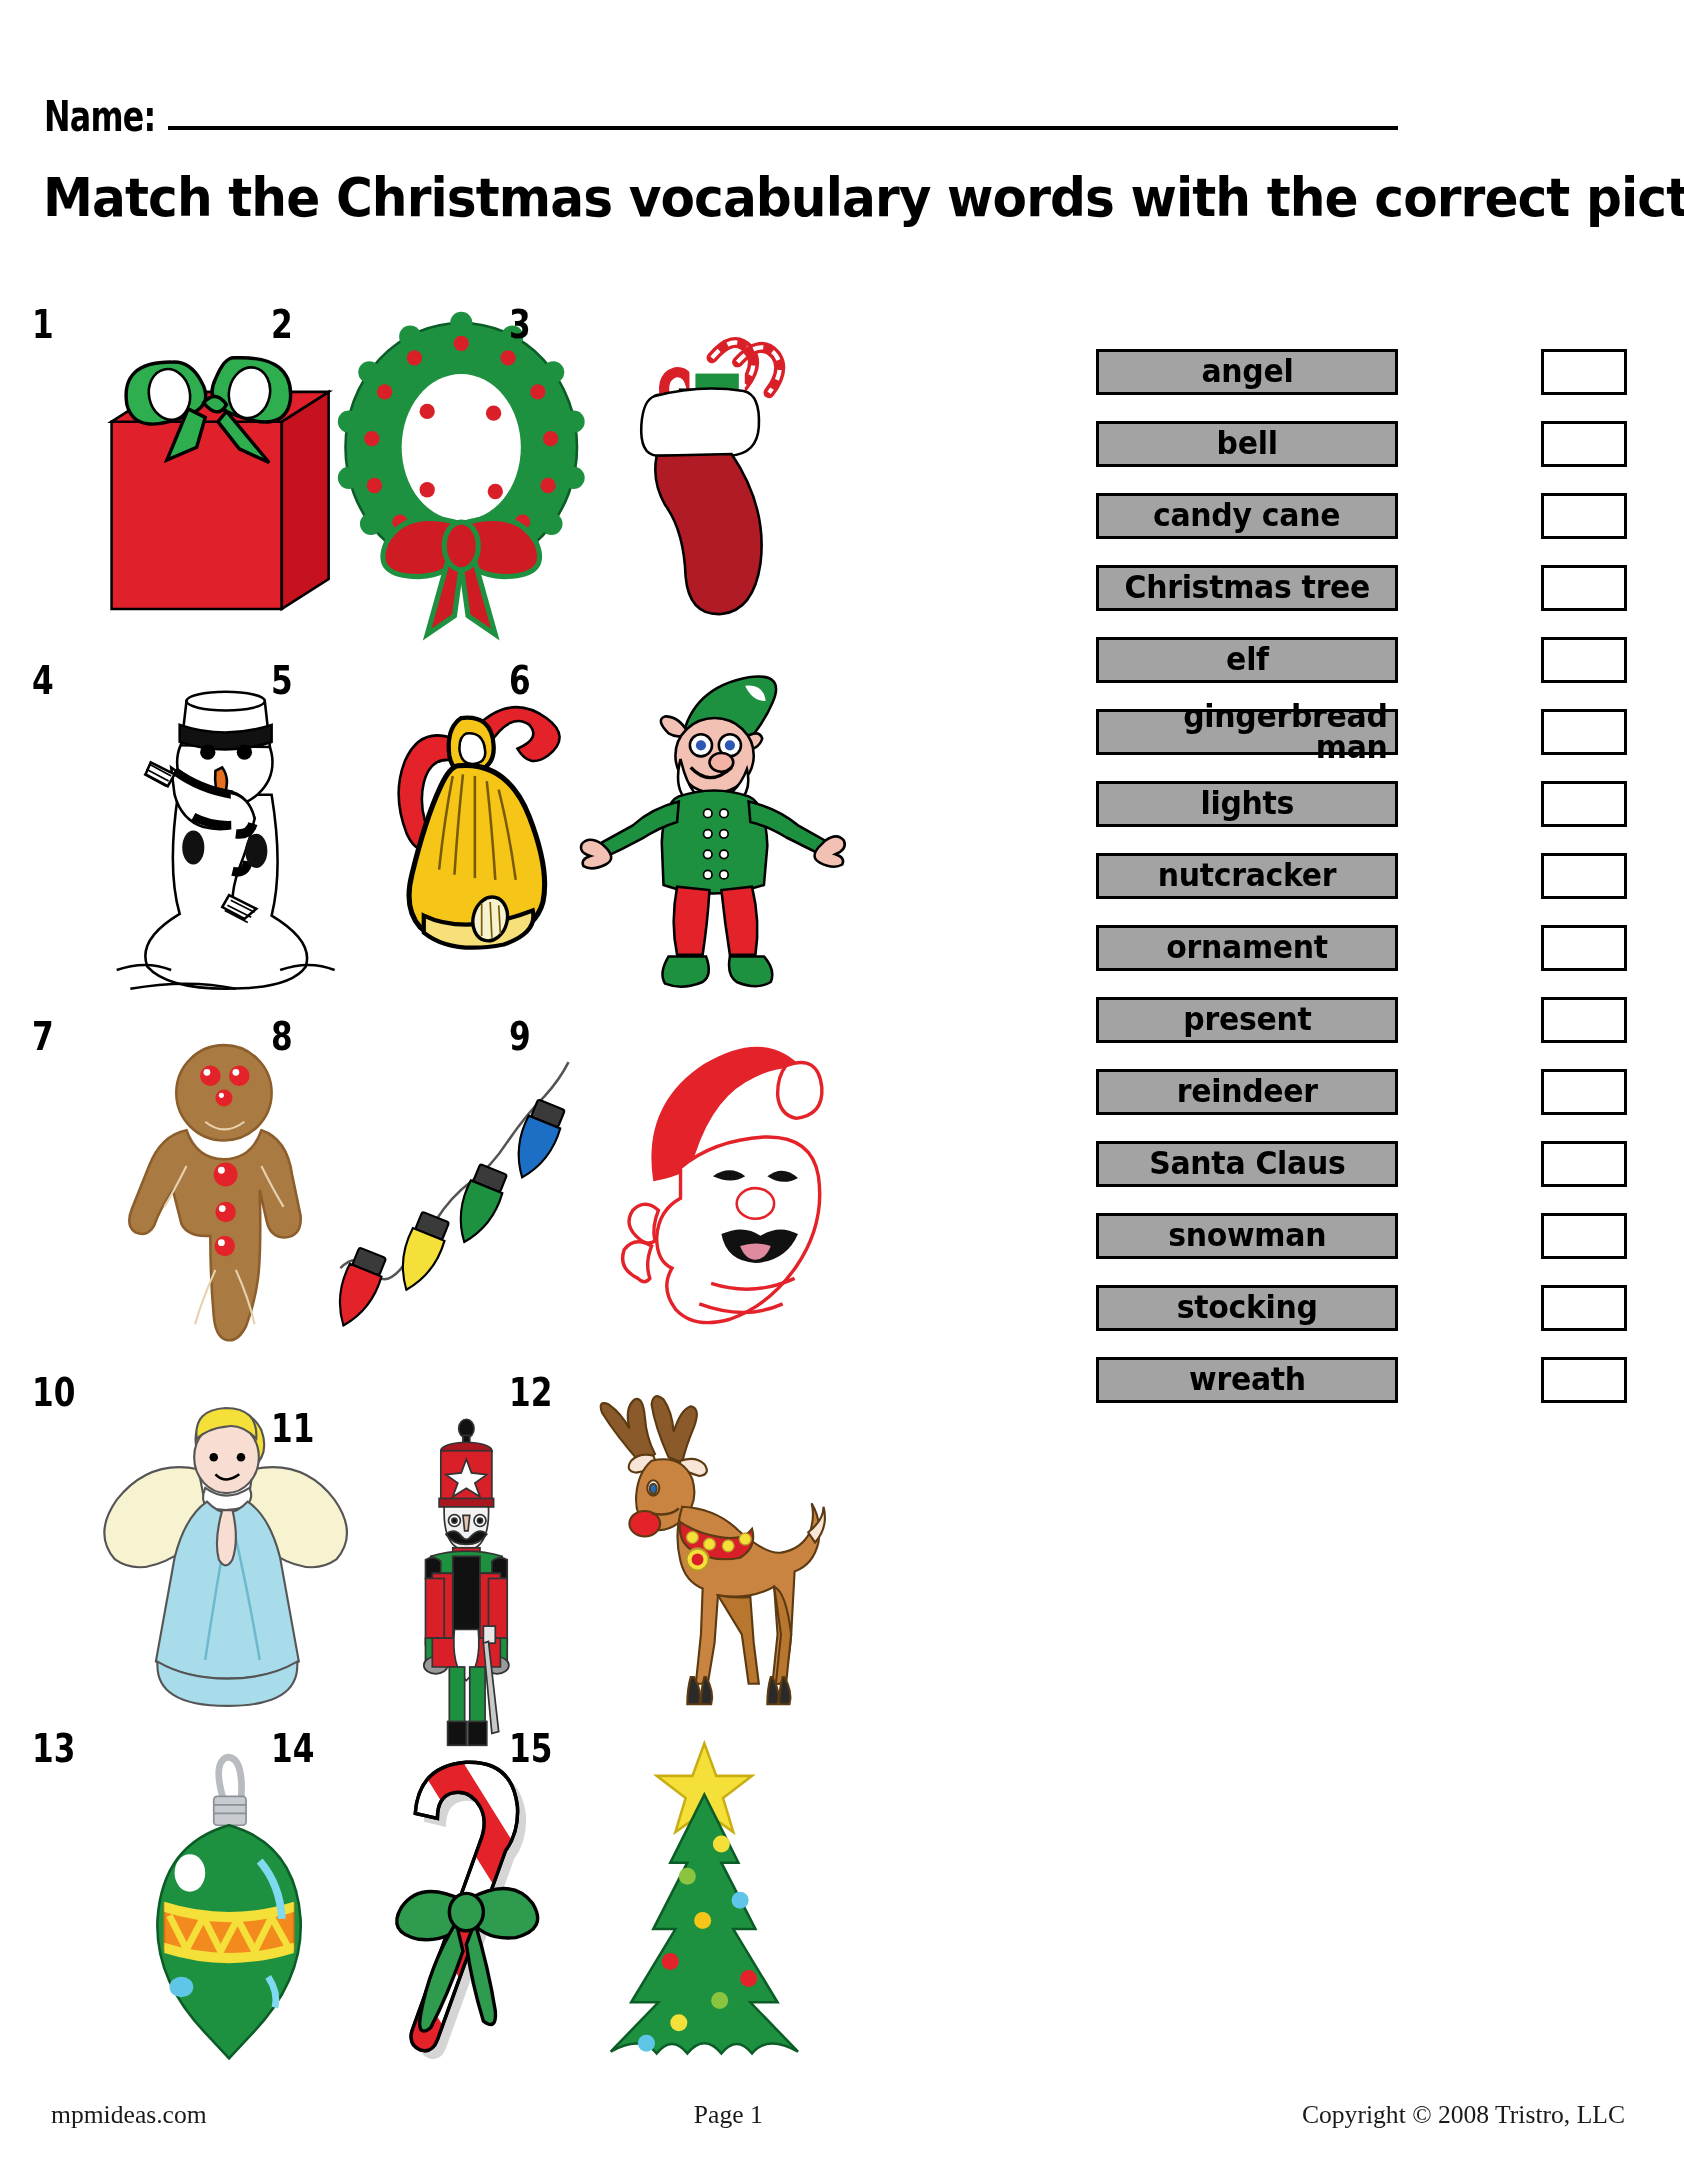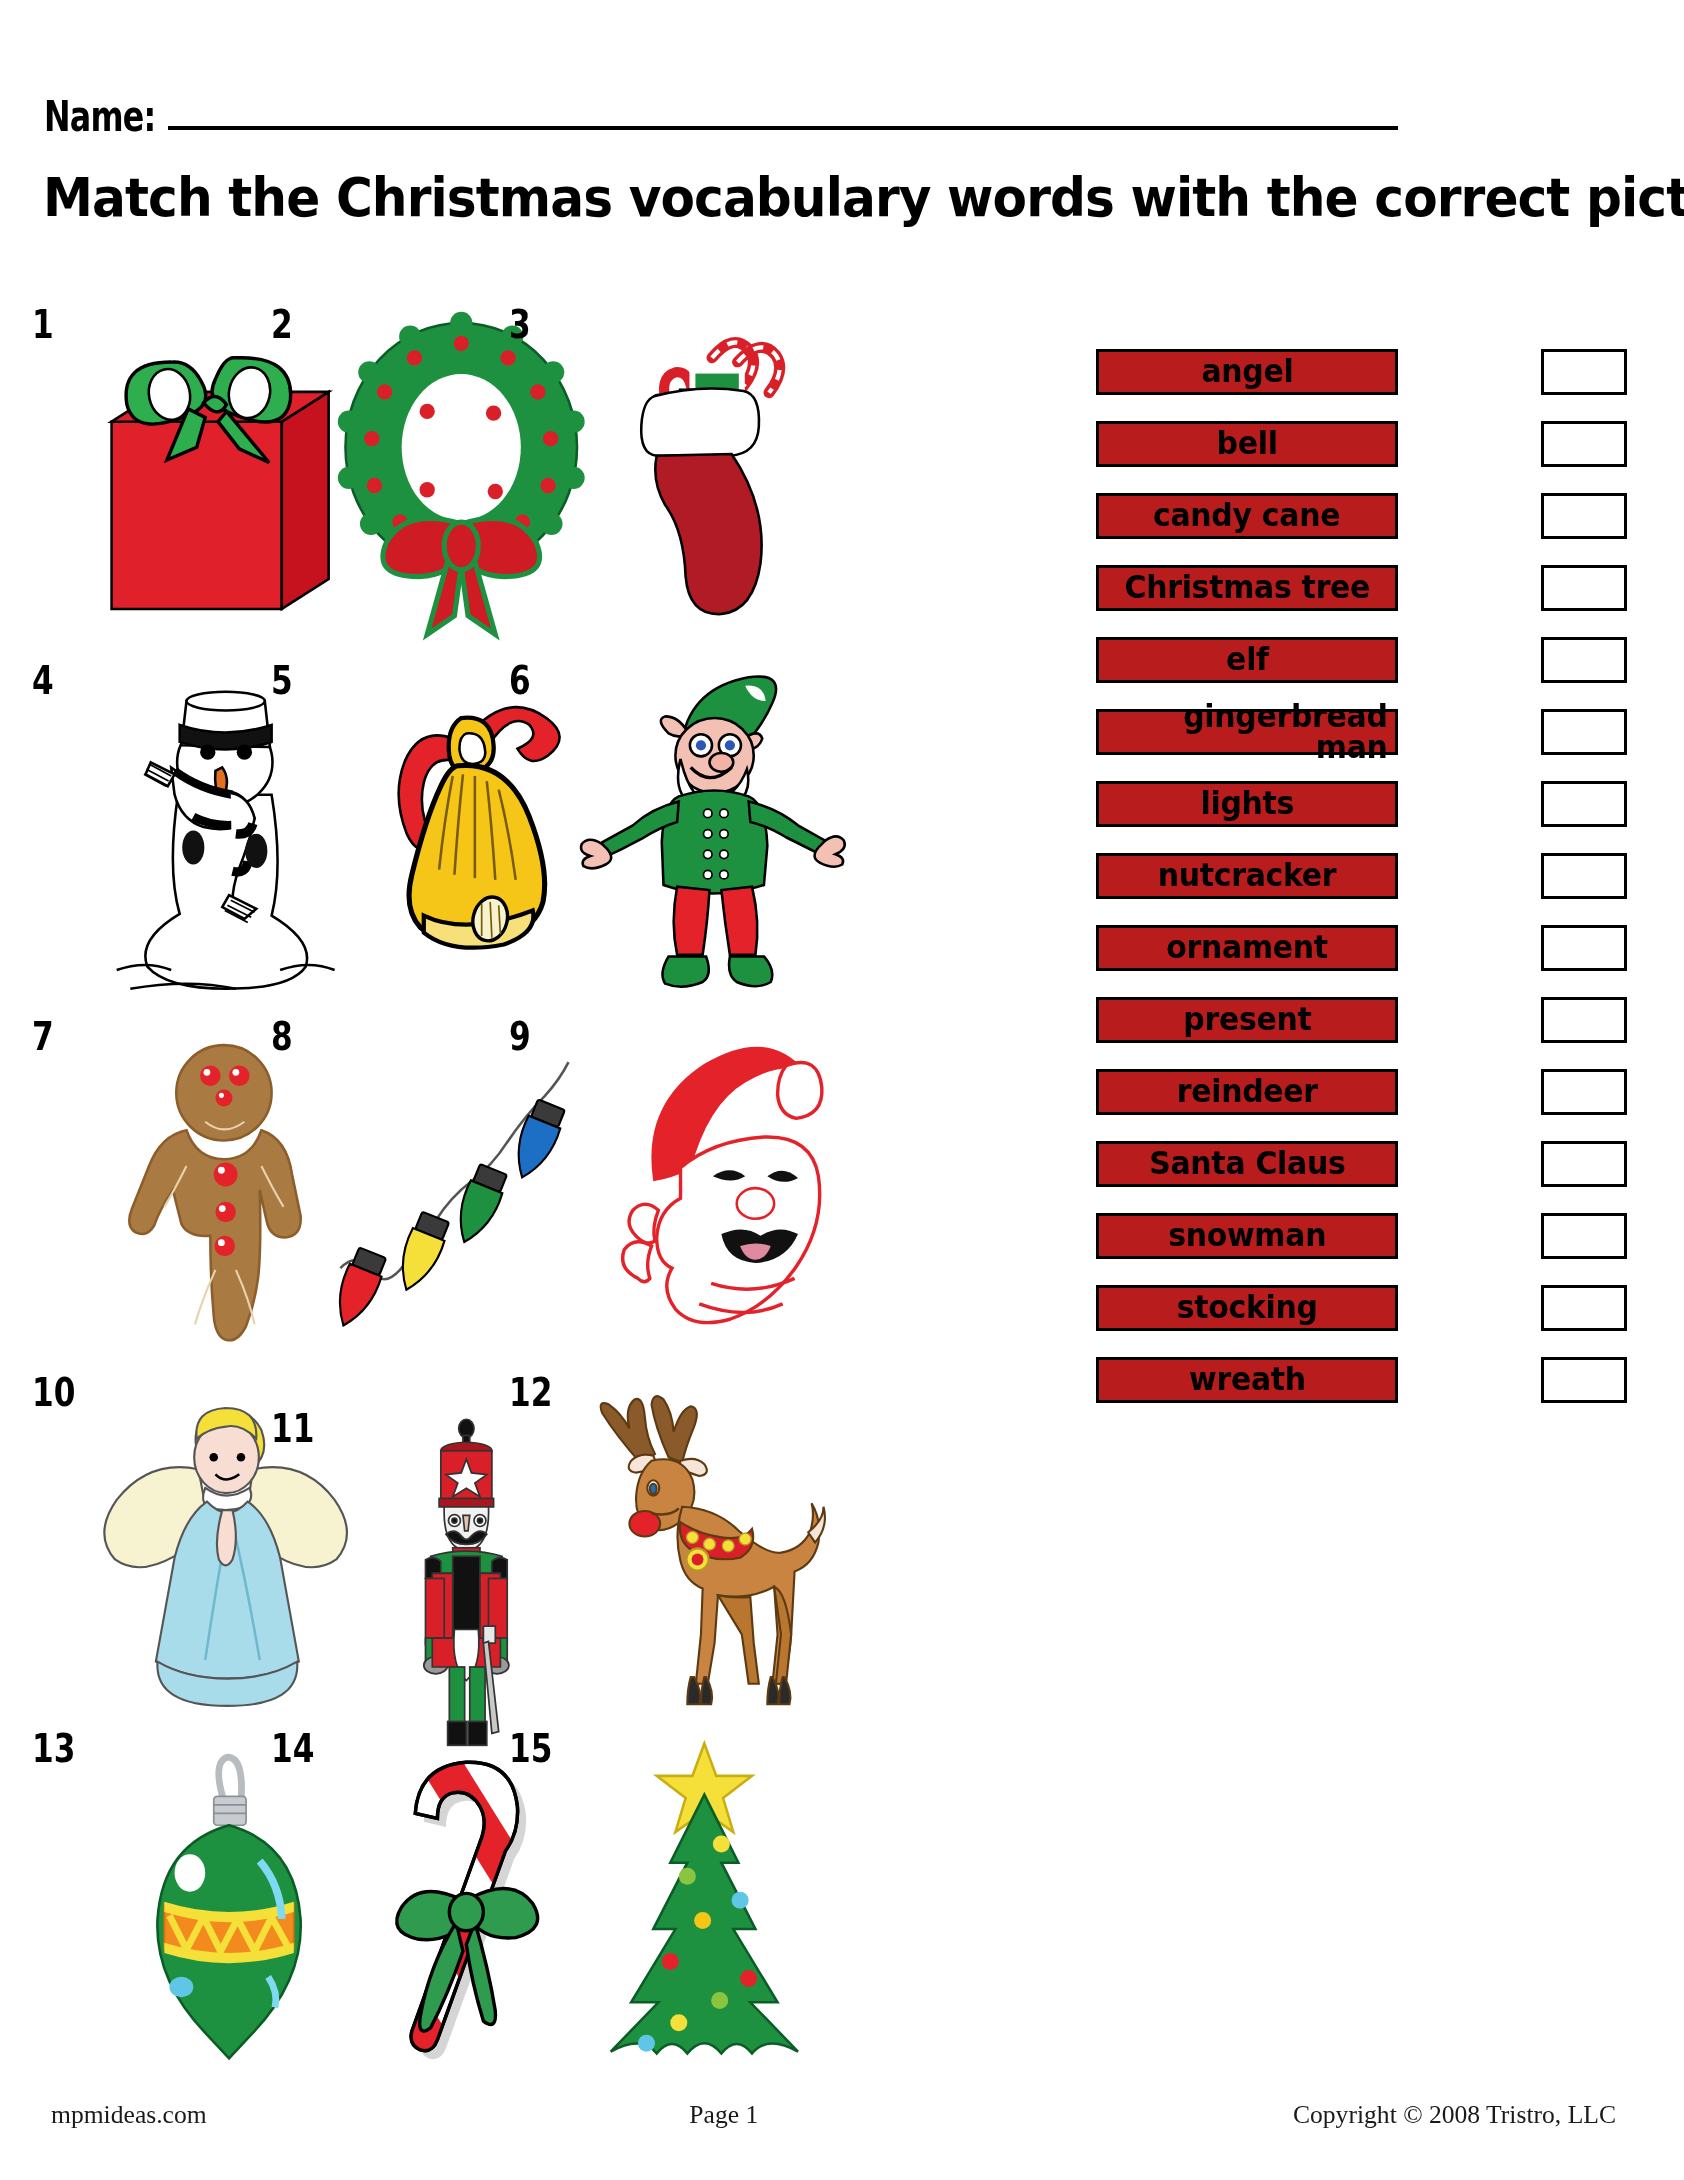--- a/index.html
+++ b/index.html
@@ -88,21 +88,21 @@
   }
   .word-row {
     position:relative;
     height:72px;
   }
   .word-box {
     position:absolute;
     left:0; top:0;
     width:302px; height:46px;
     border:3.4px solid #000;
-    background:#b91c1c;
+    background:#a3a3a3;
     box-sizing:border-box;
     display:flex;
     align-items:center;
     justify-content:center;
   }
   .word-box span {
     font-family:"DejaVu Sans","Liberation Sans", sans-serif;
     font-weight:bold;
     font-size:31.5px;
     letter-spacing:-0.3px;
@@ -115,21 +115,21 @@
     left:445px; top:0;
     width:86px; height:46px;
     border:3.4px solid #000;
     background:#fff;
     box-sizing:border-box;
   }
 
   
   .footer {
     position:absolute;
-    left:51px; right:52px;
+    left:51px; right:43px;
     bottom:51px;
     display:flex;
     justify-content:space-between;
     align-items:baseline;
     font-family:"Liberation Serif","DejaVu Serif", serif;
     font-size:25.6px;
     color:#1a1a1a;
   }
   .footer .mid { margin-right:52px; }
   .footer .right { margin-right:17px; }

